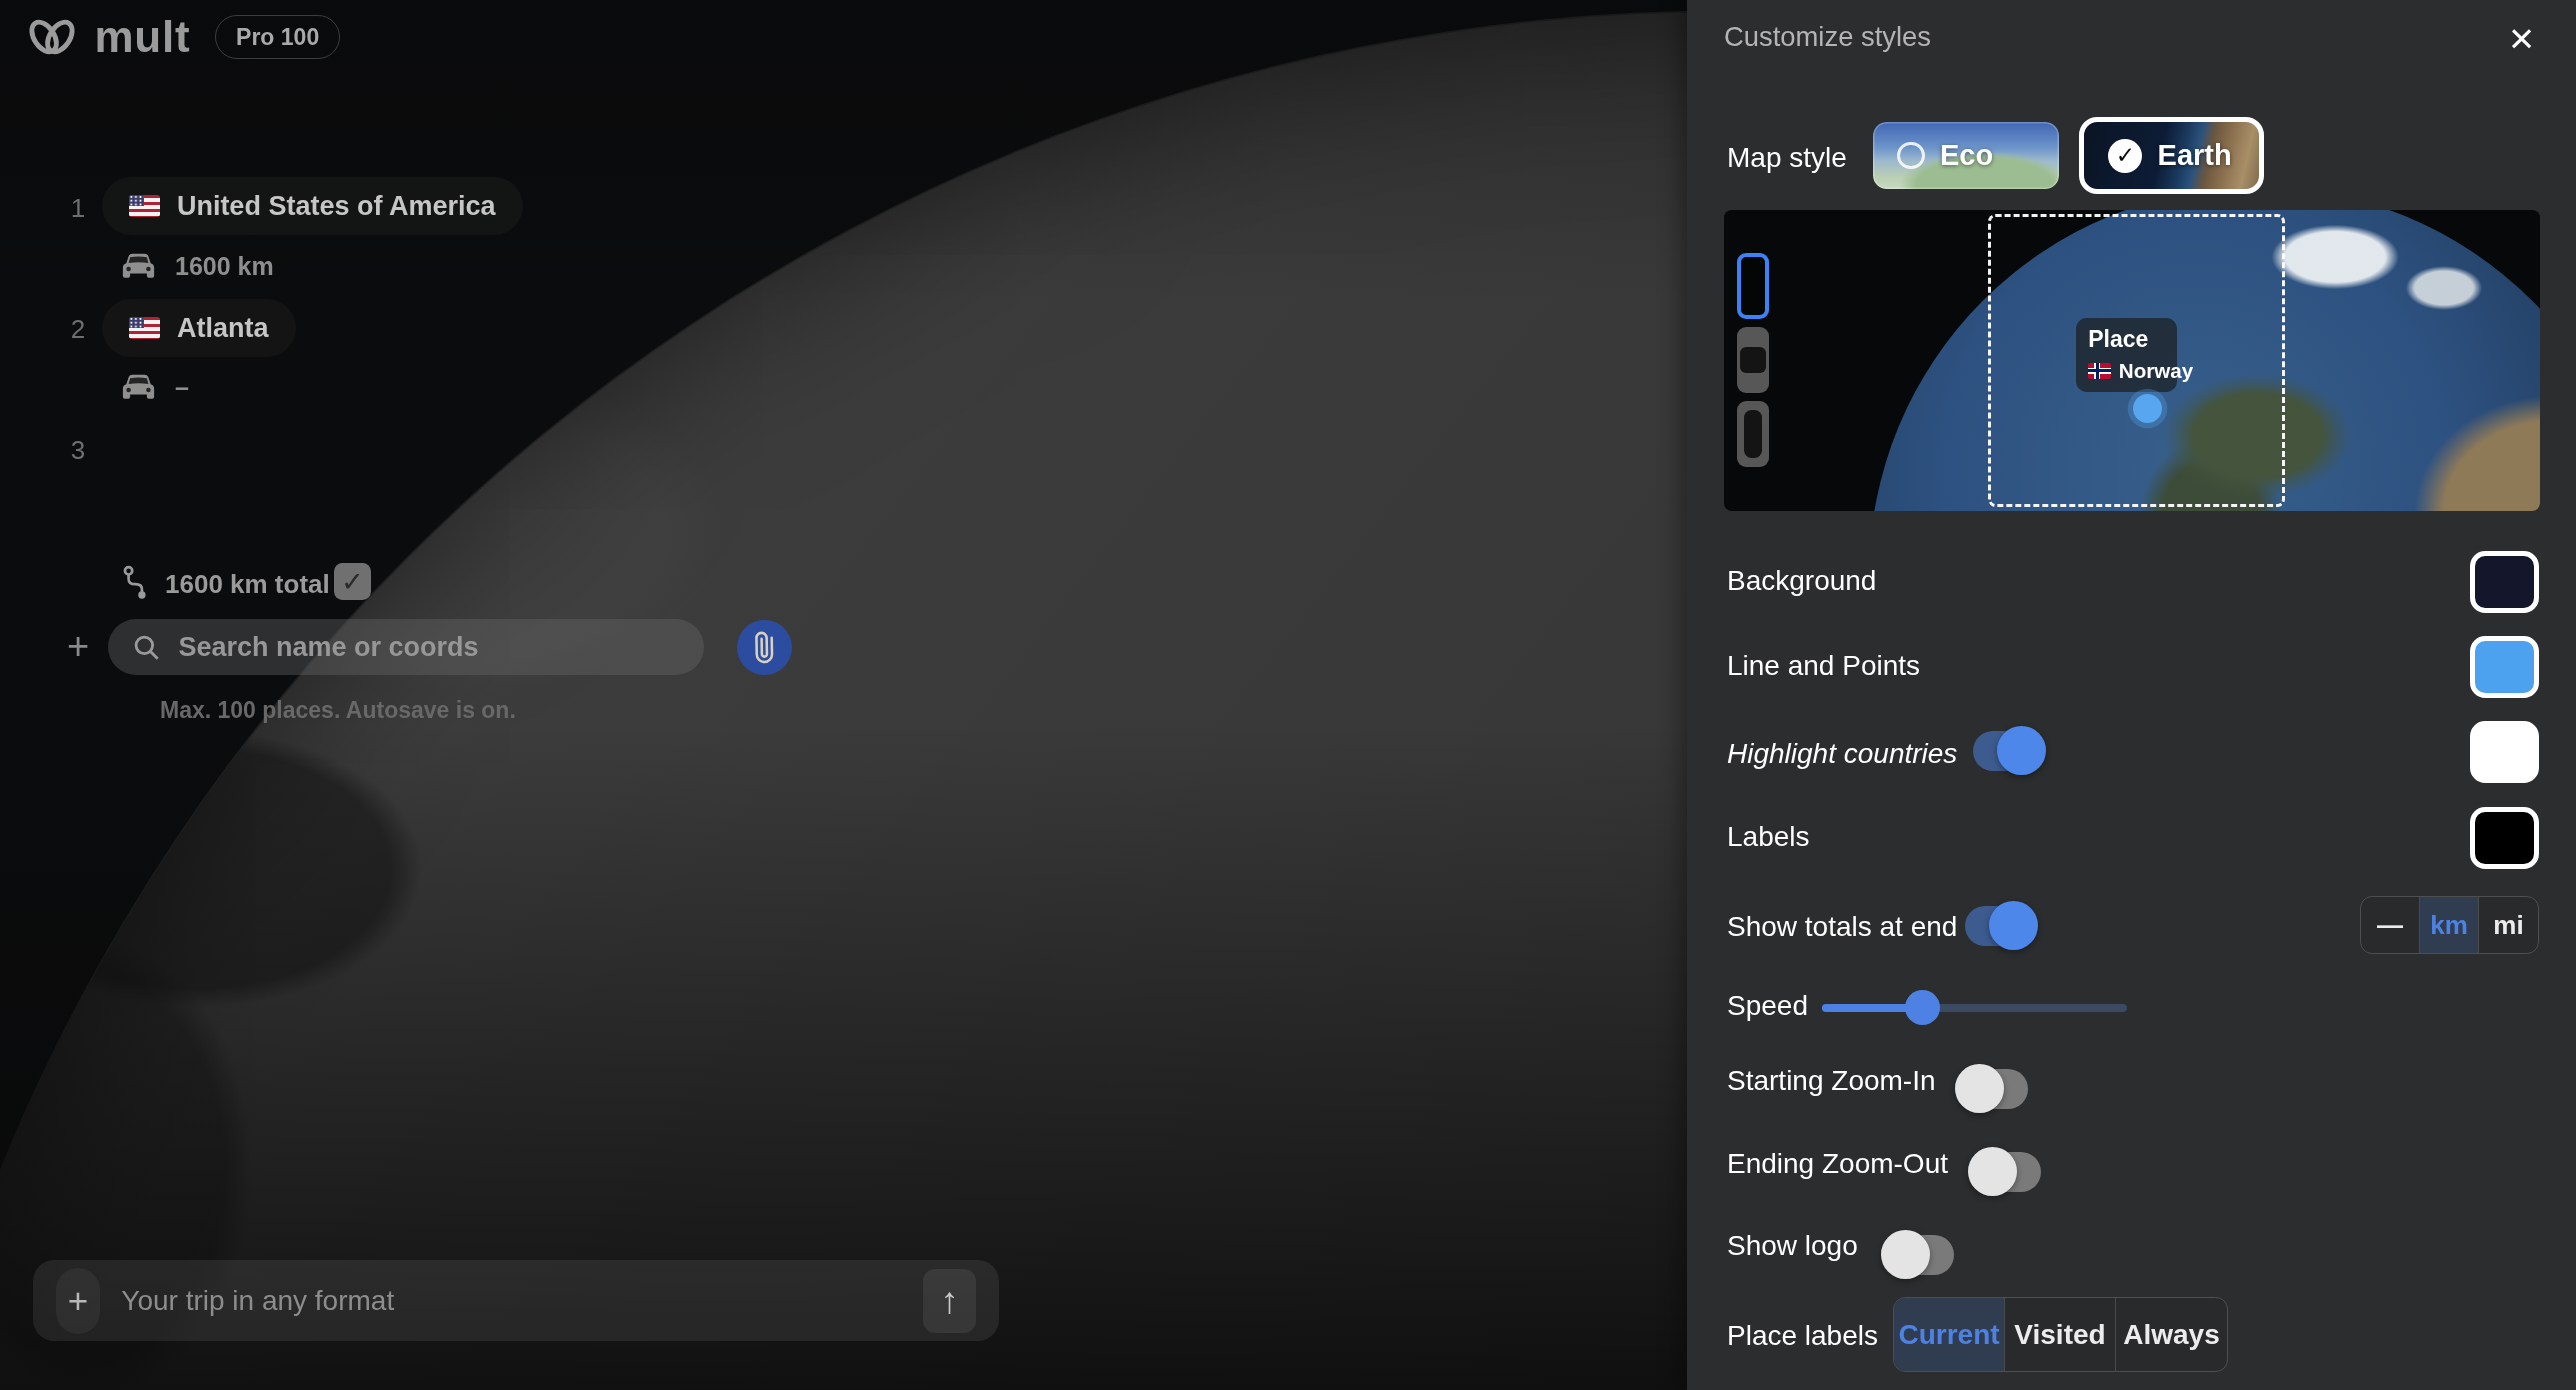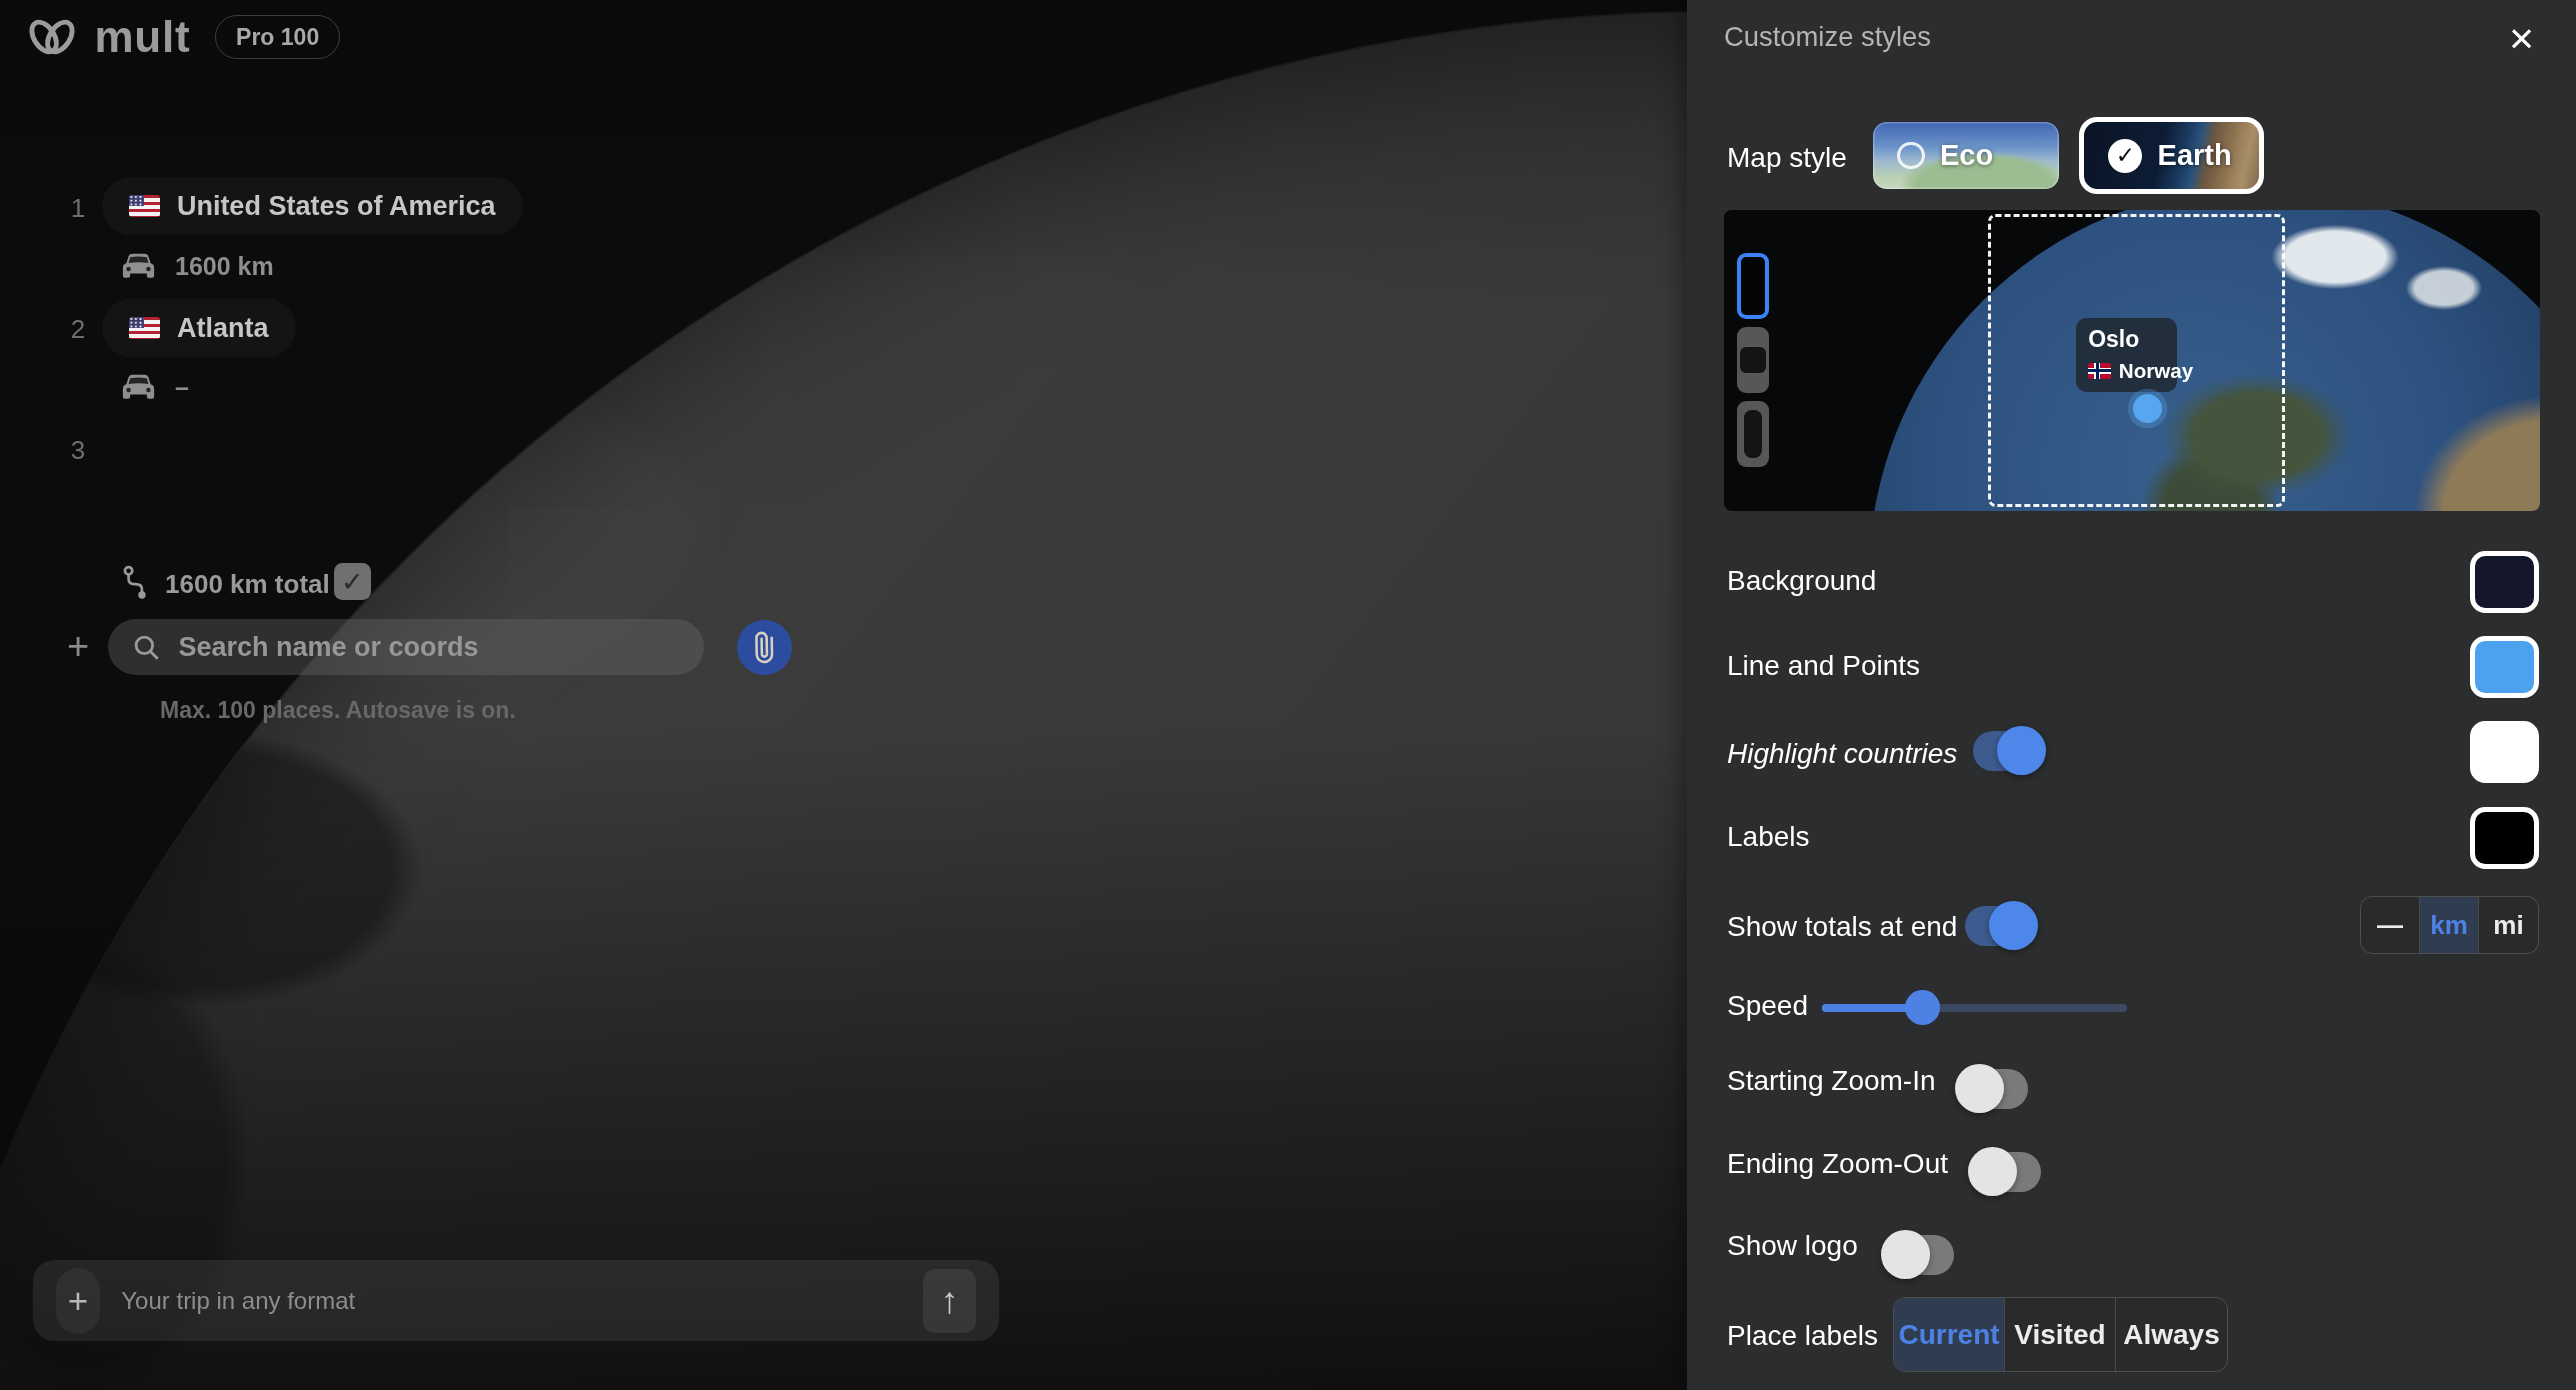--- a/index.html
+++ b/index.html
@@ -62,21 +62,21 @@
   .search-input::placeholder { color:#979797; }
   .attach-btn { position:absolute; left:737px; top:620px; width:55px; height:55px; border-radius:50%;
     background:#2c4d9f; display:flex; align-items:center; justify-content:center; }
   .hint { position:absolute; left:160px; top:697px; font-size:23px; font-weight:600; color:#686868; }
 
   
   .prompt-bar { position:absolute; left:33px; top:1260px; width:966px; height:81px; border-radius:21.3px;
     background:rgba(150,150,150,.15); display:flex; align-items:center; padding:0 23px; }
   .prompt-plus { width:44px; height:66px; border-radius:761px; background:rgba(255,255,255,.05);
     display:flex; align-items:center; justify-content:center; color:#b9b9b9; font-size:35px; margin-right:21.3px; flex:0 0 auto; }
-  .prompt-input { flex:1; background:transparent; border:none; outline:none; color:#cfcfcf; font-size:24px; }
+  .prompt-input { flex:1; background:transparent; border:none; outline:none; color:#cfcfcf; font-size:28px; }
   .prompt-input::placeholder { color:#8d8d8d; }
   .send-btn { width:53px; height:64px; border-radius:12.2px; background:rgba(255,255,255,.08);
     display:flex; align-items:center; justify-content:center; color:#c9c9c9; font-size:37px; flex:0 0 auto; }
 
   
   .panel { position:absolute; left:1687px; top:0; width:889px; height:1391px; background:#2b2d2e;
     box-shadow:-4.6px 0 23px rgba(0,0,0,.4); }
   .panel-title { position:absolute; left:37px; top:21.3px; font-size:27.4px; color:#b4b4b4; }
   .close-btn { position:absolute; left:810px; top:13.7px; width:49px; height:49px; display:flex; align-items:center;
     justify-content:center; color:#fff; font-size:43px; line-height:1; }
@@ -252,21 +252,21 @@
       <span class="style-name">Earth</span>
     </div>
 
     <div class="preview">
       <div class="preview-globe"></div>
       <div class="aspect-btn aspect-square"></div>
       <div class="aspect-btn aspect-landscape"></div>
       <div class="aspect-btn aspect-portrait"></div>
       <div class="crop-rect"></div>
       <div class="place-chip">
-        <div class="chip-city">Oslo</div>
+        <div class="chip-city">Place</div>
         <div class="chip-country">
           <span class="flag-no"></span>
           <span>Norway</span>
         </div>
       </div>
       <div class="pin-dot"></div>
     </div>
 
     <span class="row-label" style="top:565px;">Background</span>
     <div class="swatch" style="top: 551px; background: rgb(20, 22, 43);"></div>

